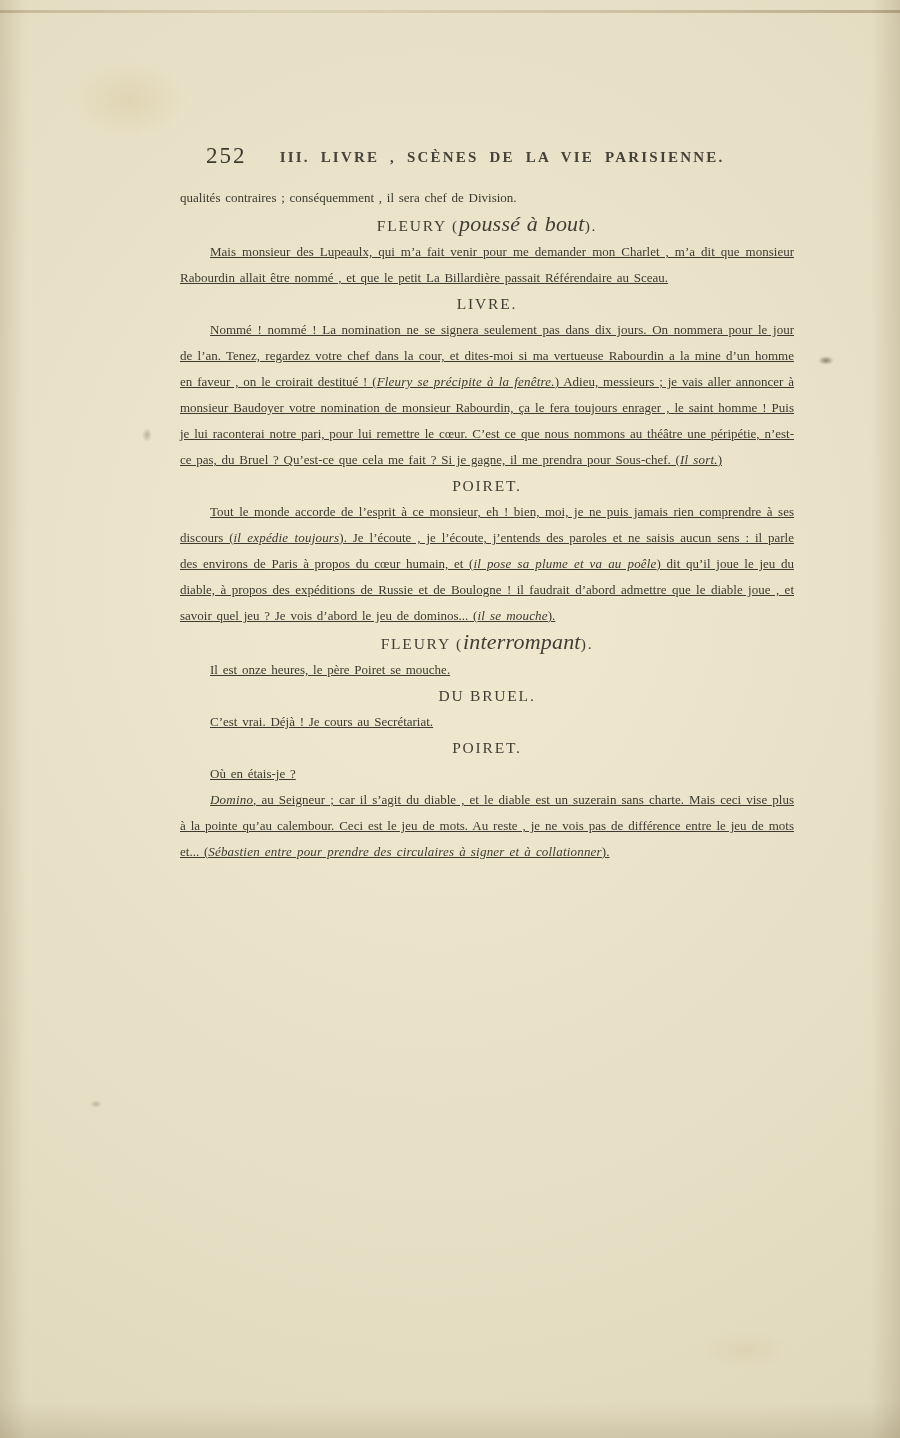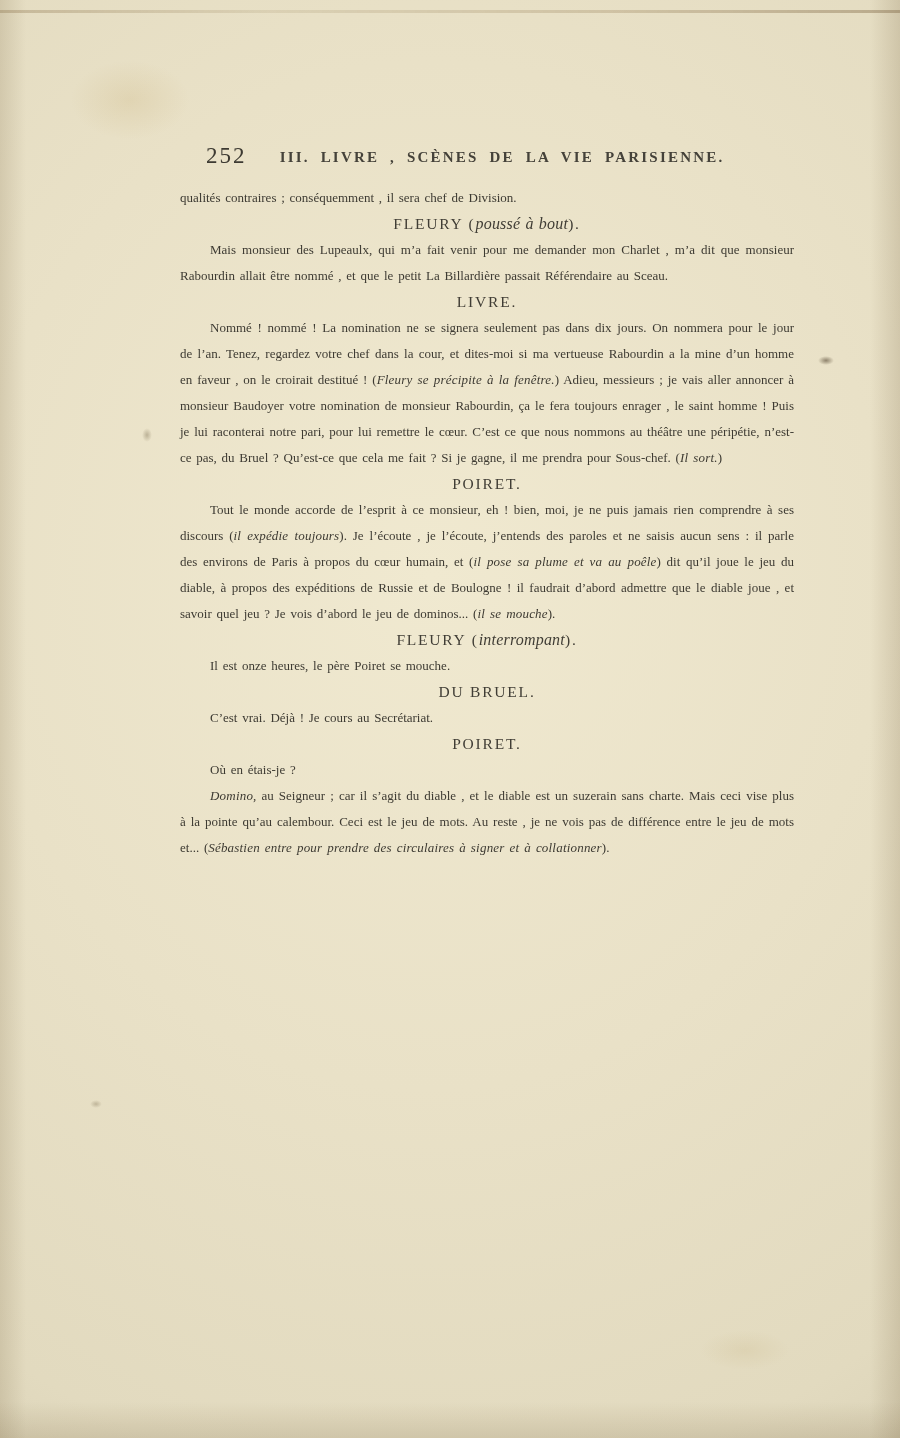--- a/index.html
+++ b/index.html
@@ -53,27 +53,27 @@
   .running-title{
     display:block;text-align:center;
     font-size:15px;letter-spacing:2.2px;word-spacing:5px;
     padding-top:6px;padding-left:30px;
     font-weight:700;color:#45423a;
   }
   .para{
     font-size:13px;line-height:26px;text-align:justify;
     margin:0;word-spacing:1.5px;
   }
-  .para.indent{text-indent:30px;}
+  .para.indent{text-indent:30px;text-decoration:underline;}
   .speaker{
     text-align:center;font-size:15.5px;line-height:26px;
     letter-spacing:1.8px;margin:0;color:#403d35;
   }
   .it{font-style:italic;letter-spacing:.2px;}
-  .speaker .it{font-size:16px;letter-spacing:.2px;word-spacing:1px;margin-top:48px;}
+  .speaker .it{font-size:22px;letter-spacing:.2px;word-spacing:1px;margin-top:48px;}
 </style>
 </head>
 <body>
 
 <div class="scan">
   <div class="edge-top"></div>
   <div class="edge-left"></div>
   <div class="edge-right"></div>
   <div class="edge-bottom"></div>
   <div class="stain stain-a"></div>

